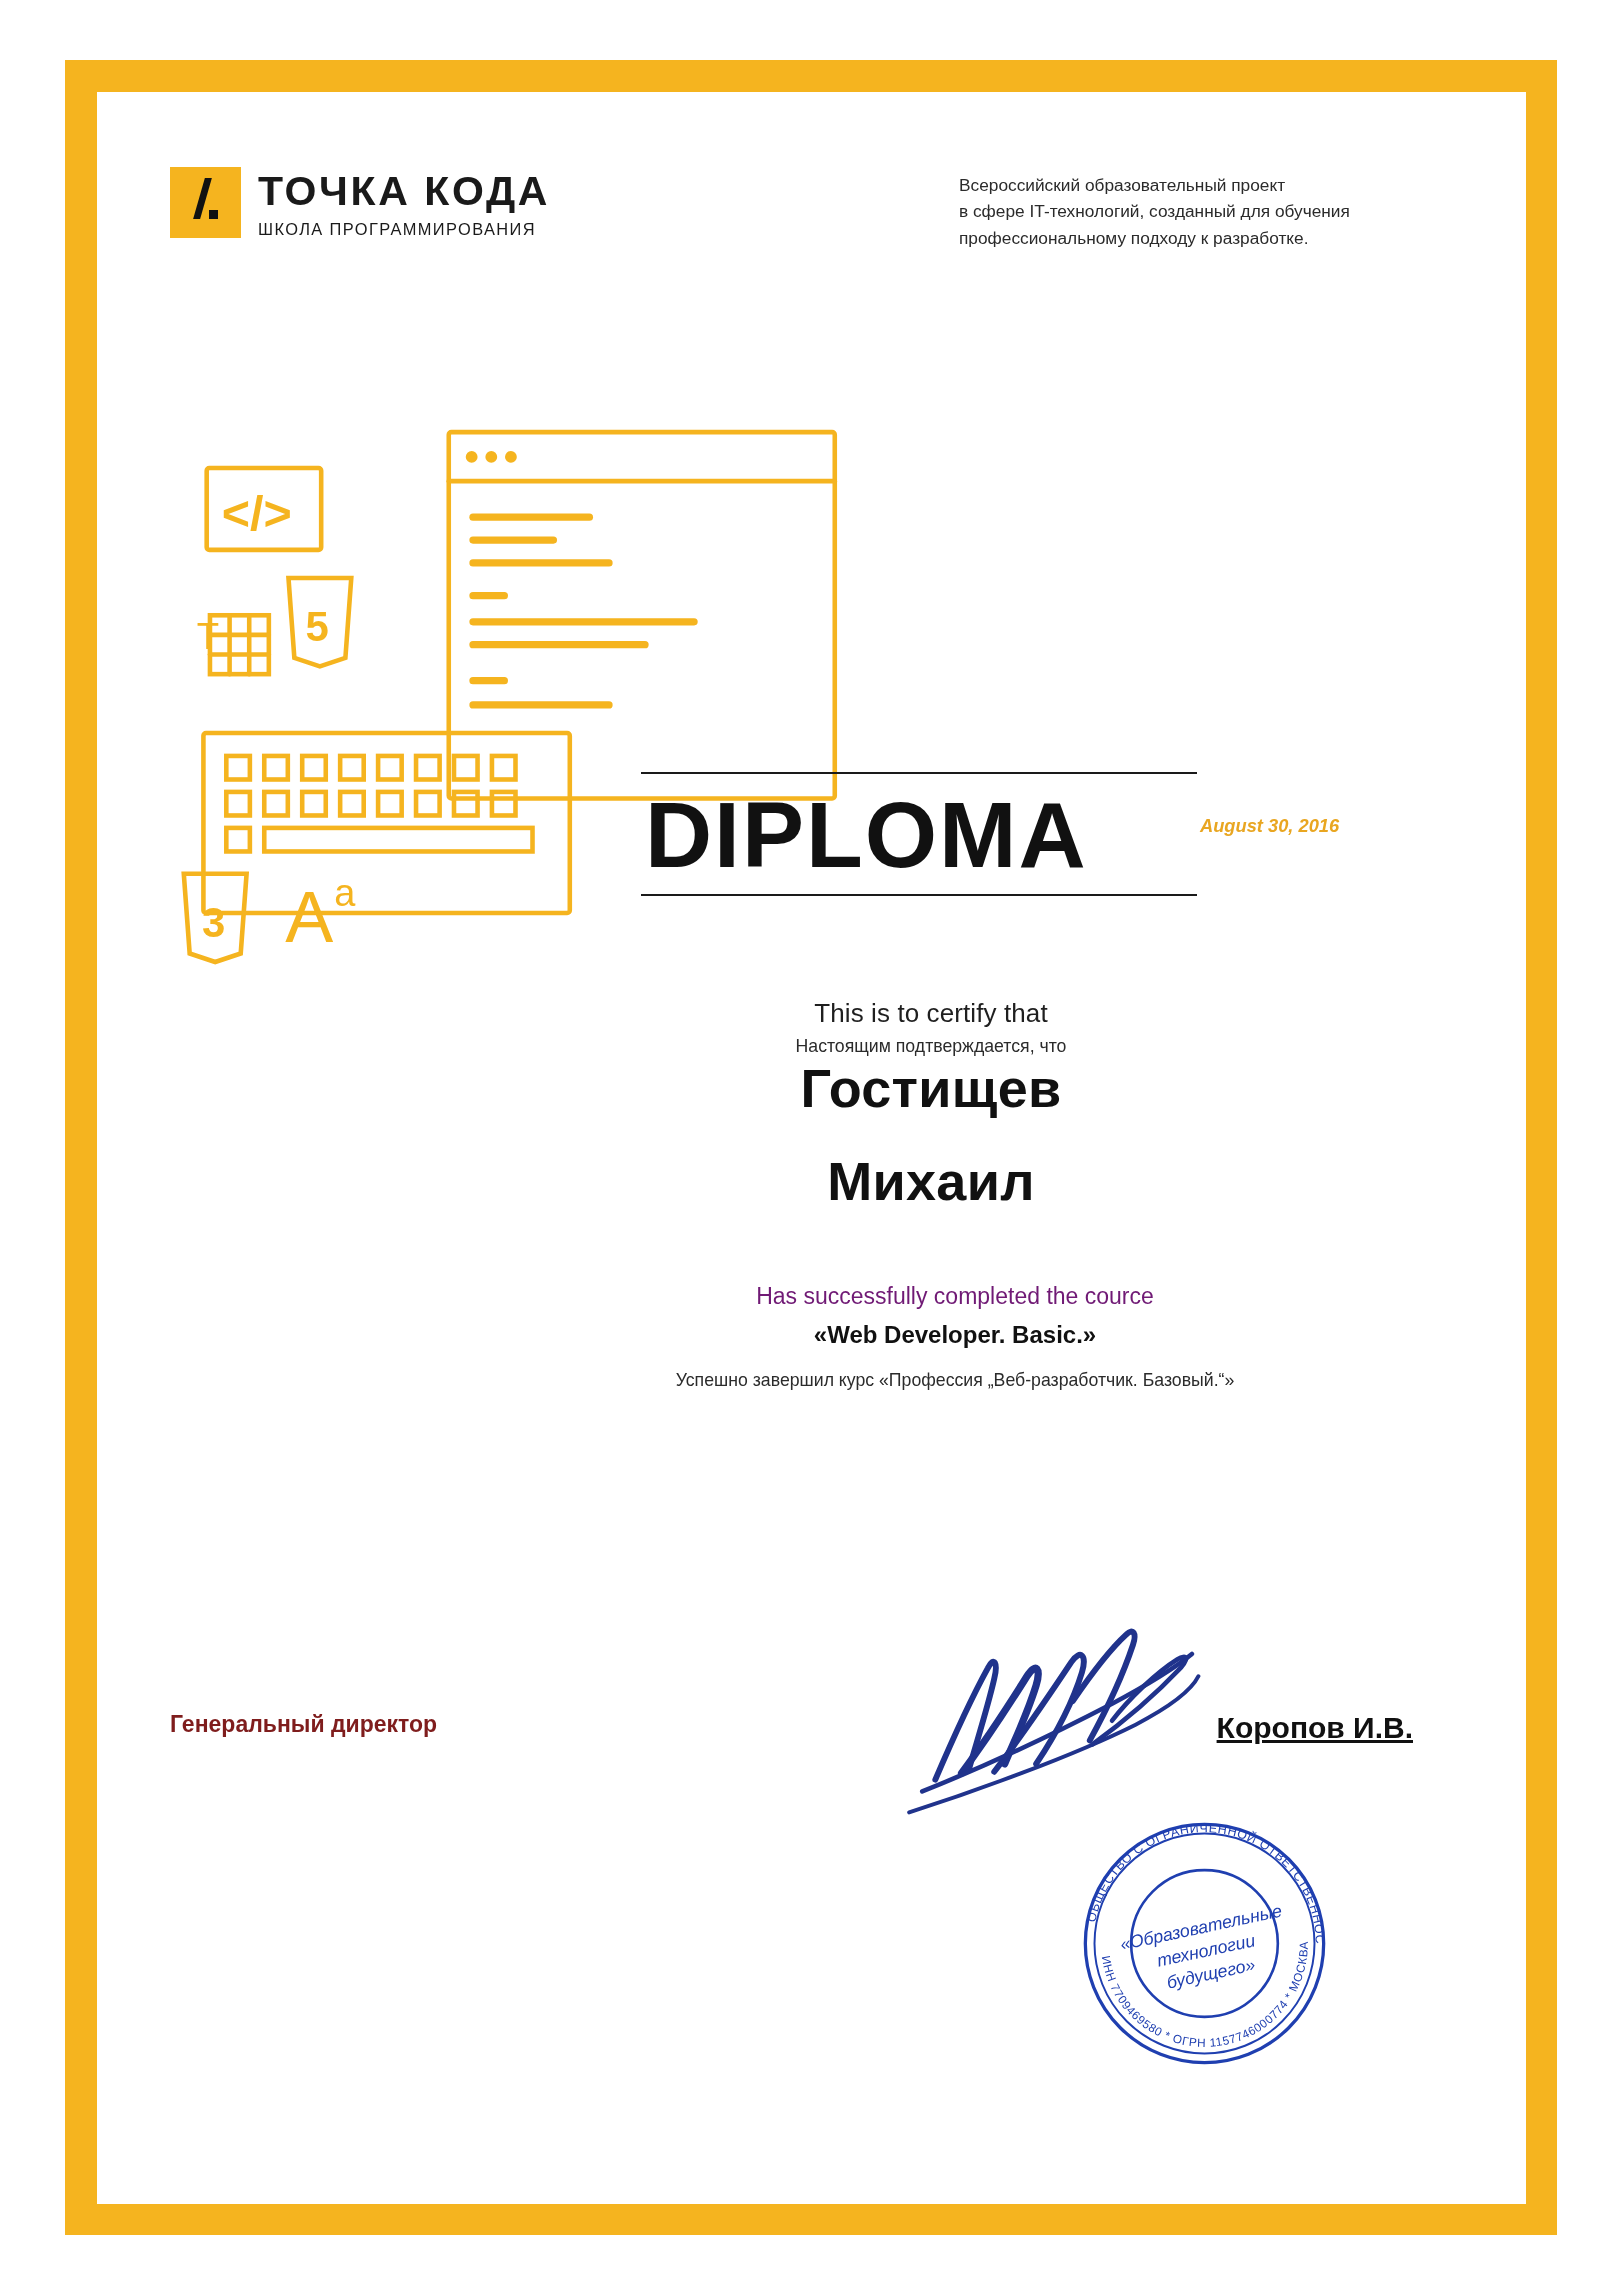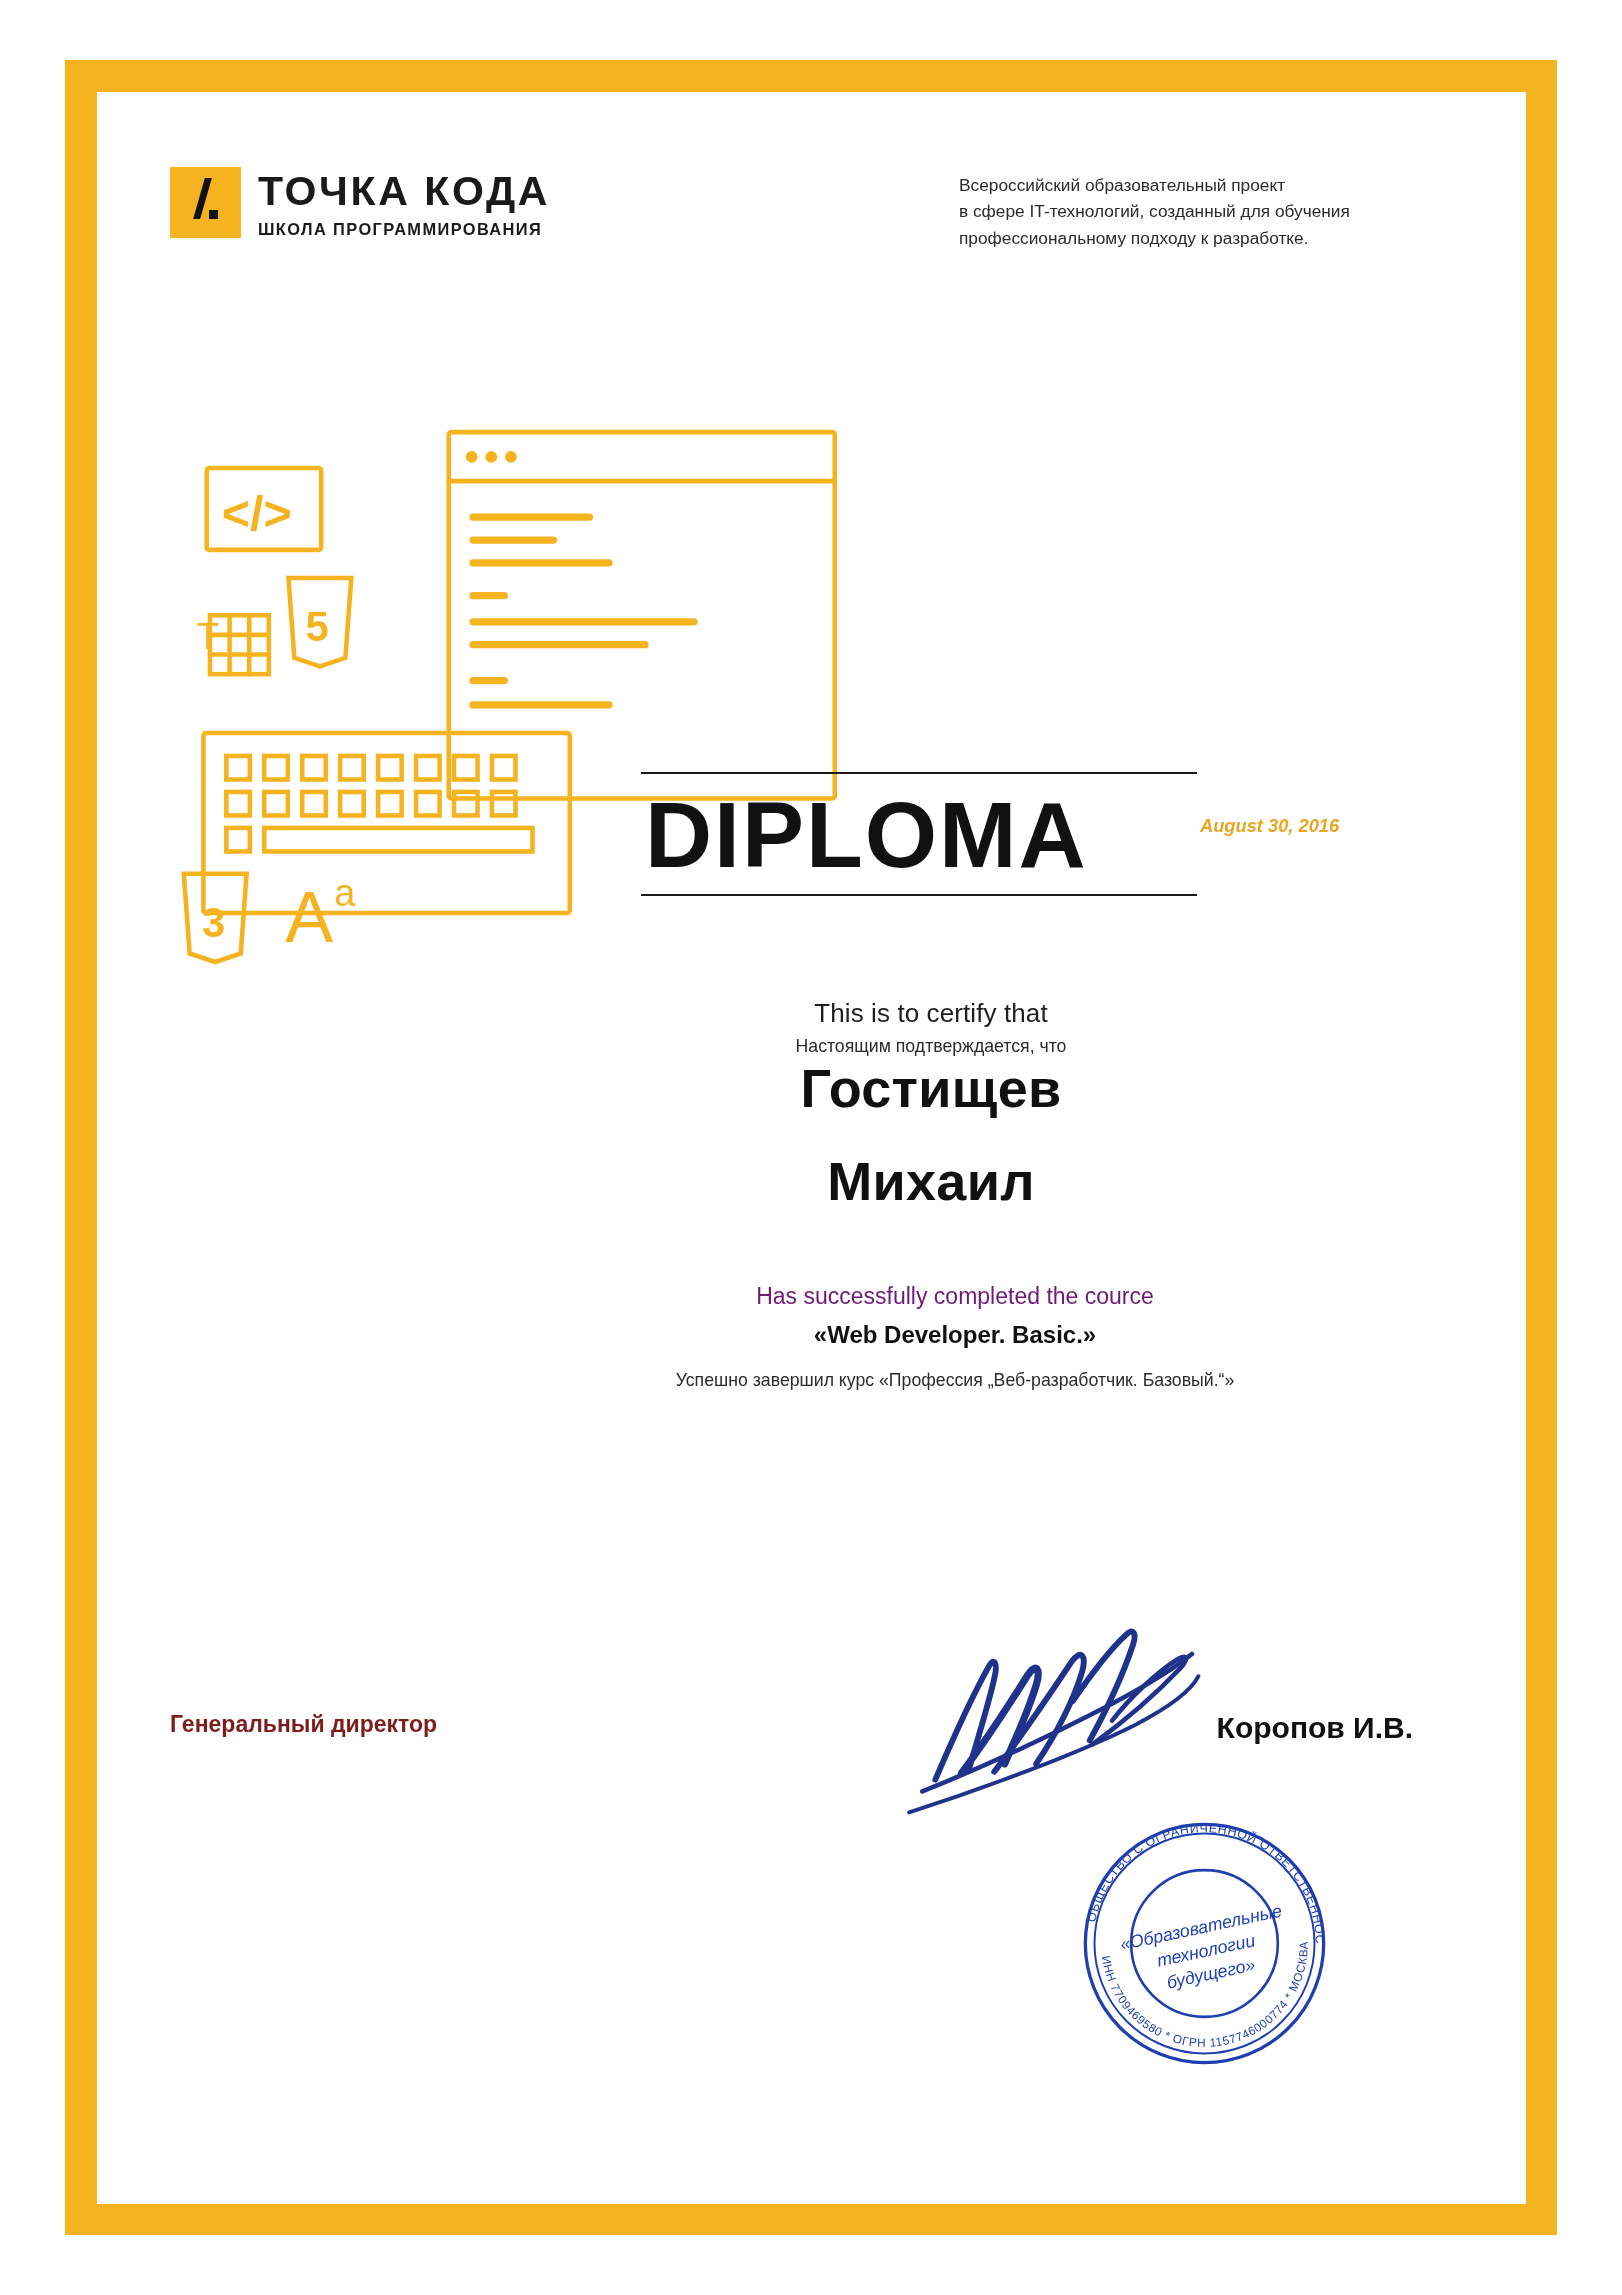--- a/index.html
+++ b/index.html
@@ -86,21 +86,21 @@
   .logo-title {
     font-size: 41px;
     font-weight: bold;
     letter-spacing: 2.6px;
     color: #1a1a1a;
     line-height: 1;
     white-space: nowrap;
   }
   .logo-sub {
     font-size: 16.4px;
-    font-weight: bold;
+    font-weight: normal;
     letter-spacing: 1.4px;
     color: #1a1a1a;
     margin-top: 7.9px;
     white-space: nowrap;
   }
   .header-desc {
     position: absolute;
     left: 789px;
     top: 5.2px;
     font-size: 17.3px;
@@ -217,20 +217,21 @@
     font-weight: bold;
     color: #7f1d1d;
   }
   .sign-name {
     position: absolute;
     right: 0;
     top: 15.7px;
     font-size: 30px;
     font-weight: bold;
     color: #111111;
+    text-decoration: underline;
   }
   .signature-svg {
     position: absolute;
     left: 726px;
     top: -79px;
   }
 
   
   .stamp {
     position: absolute;

